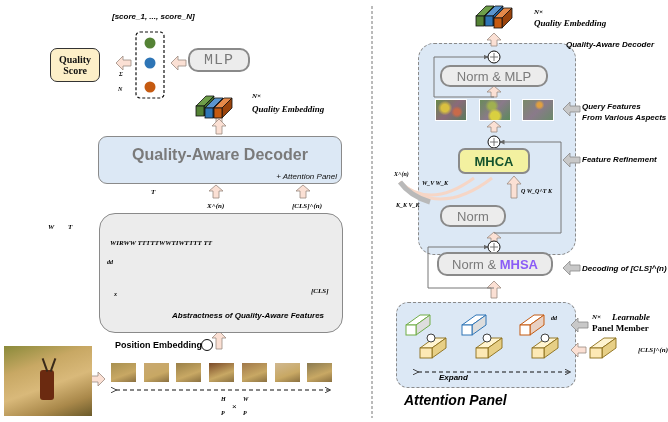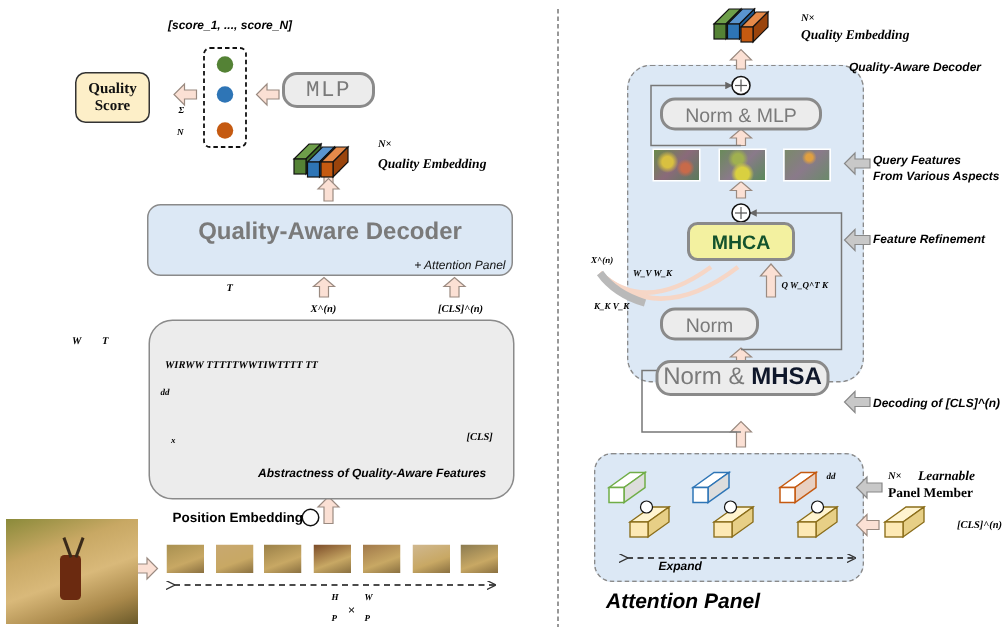--- a/index.html
+++ b/index.html
@@ -322,23 +322,23 @@
 
 <div class="abs serif-bi" style="left:394px;top:171px;font-size:6px;">X^(n)</div>
 <div class="abs serif-bi" style="left:422px;top:180px;font-size:6px;">W_V W_K</div>
 <div class="abs serif-bi" style="left:396px;top:202px;font-size:6px;">K_K V_K</div>
 <div class="abs serif-bi" style="left:521px;top:188px;font-size:6px;">Q W_Q^T K</div>
 
 <div class="box-grey" style="left:440px;top:205px;width:66px;height:22px;font-size:13px;">
   <span>Norm</span>
 </div>
 
-<div class="box-grey" style="left:437px;top:240px;width:116px;height:24px;font-size:16px;text-align:center;">
+<div class="box-grey" style="left:437px;top:252px;width:116px;height:24px;font-size:13px;text-align:center;">
   <span style="white-space:pre;">Norm &amp; </span>
-    <b style="color:#0f172a;">MHSA</b>
+    <b style="color:#8b5cf6;">MHSA</b>
 </div>
 <div class="abs sans-bi" style="left:582px;top:264px;font-size:8px;">Decoding of [CLS]^(n)</div>
 
 <div class="abs serif-bi" style="left:592px;top:313px;font-size:7px;">N×</div>
 <div class="abs serif-bi" style="left:612px;top:312px;font-size:9px;">Learnable</div>
 <div class="abs" style="left:592px;top:323px;font-family:'Liberation Serif',serif;font-weight:bold;font-size:9px;">Panel Member</div>
 <div class="abs serif-bi" style="left:551px;top:315px;font-size:6px;">dd</div>
 <div class="abs serif-bi" style="left:638px;top:346px;font-size:7px;">[CLS]^(n)</div>
 <div class="abs sans-bi" style="left:439px;top:373px;font-size:8px;">Expand</div>
 <div class="abs sans-bi" style="left:404px;top:392px;font-size:14px;">Attention Panel</div>

